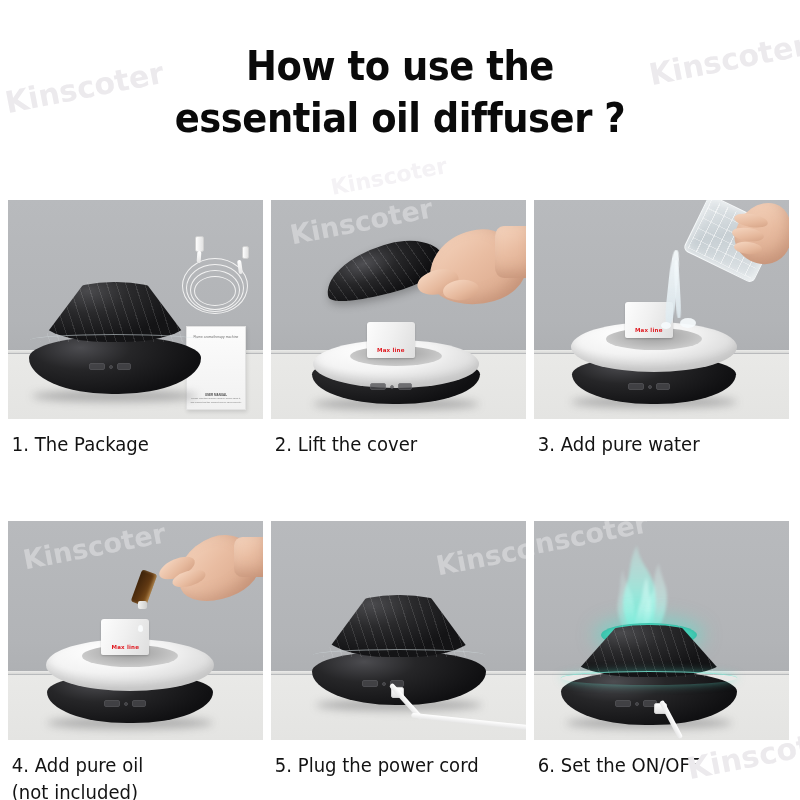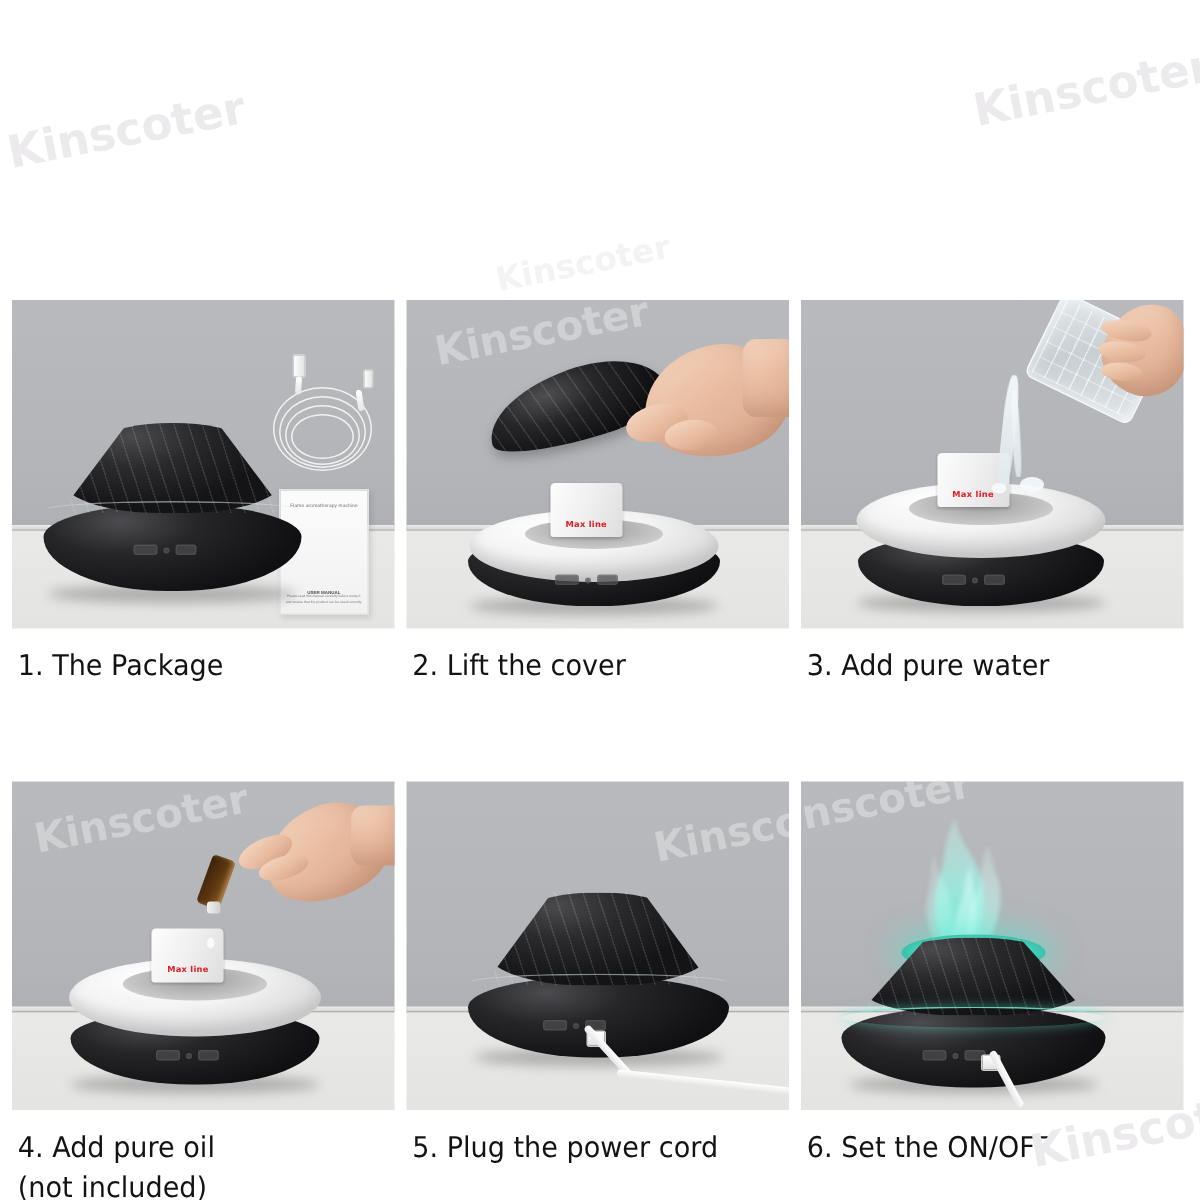--- a/index.html
+++ b/index.html
@@ -366,20 +366,24 @@
     border-radius: 50%;
     border-top: 1.5px solid rgba(120,235,215,.85);
     box-shadow: 0 0 8px rgba(100,230,210,.5);
   }
 </style>
 </head>
 <body>
 
 <div id="page">
 
+  <div class="title-block">
+    <div class="title-line">How to use the</div>
+    <div class="title-line">essential oil diffuser ?</div>
+  </div>
 
   <div class="wm wm-page" style="left:4px; top:70px; font-size:30px; transform:rotate(-11deg);">Kinscoter</div>
   <div class="wm wm-page" style="left:648px; top:42px; font-size:30px; transform:rotate(-11deg);">Kinscoter</div>
   <div class="wm wm-page" style="left:686px; top:736px; font-size:30px; transform:rotate(-11deg);">Kinscoter</div>
   <div class="wm wm-page" style="left:330px; top:164px; font-size:22px; transform:rotate(-11deg); color:#f4f2f5;">Kinscoter</div>
 
   <div class="grid">
 
     <div class="cell">
       <div class="photo">

